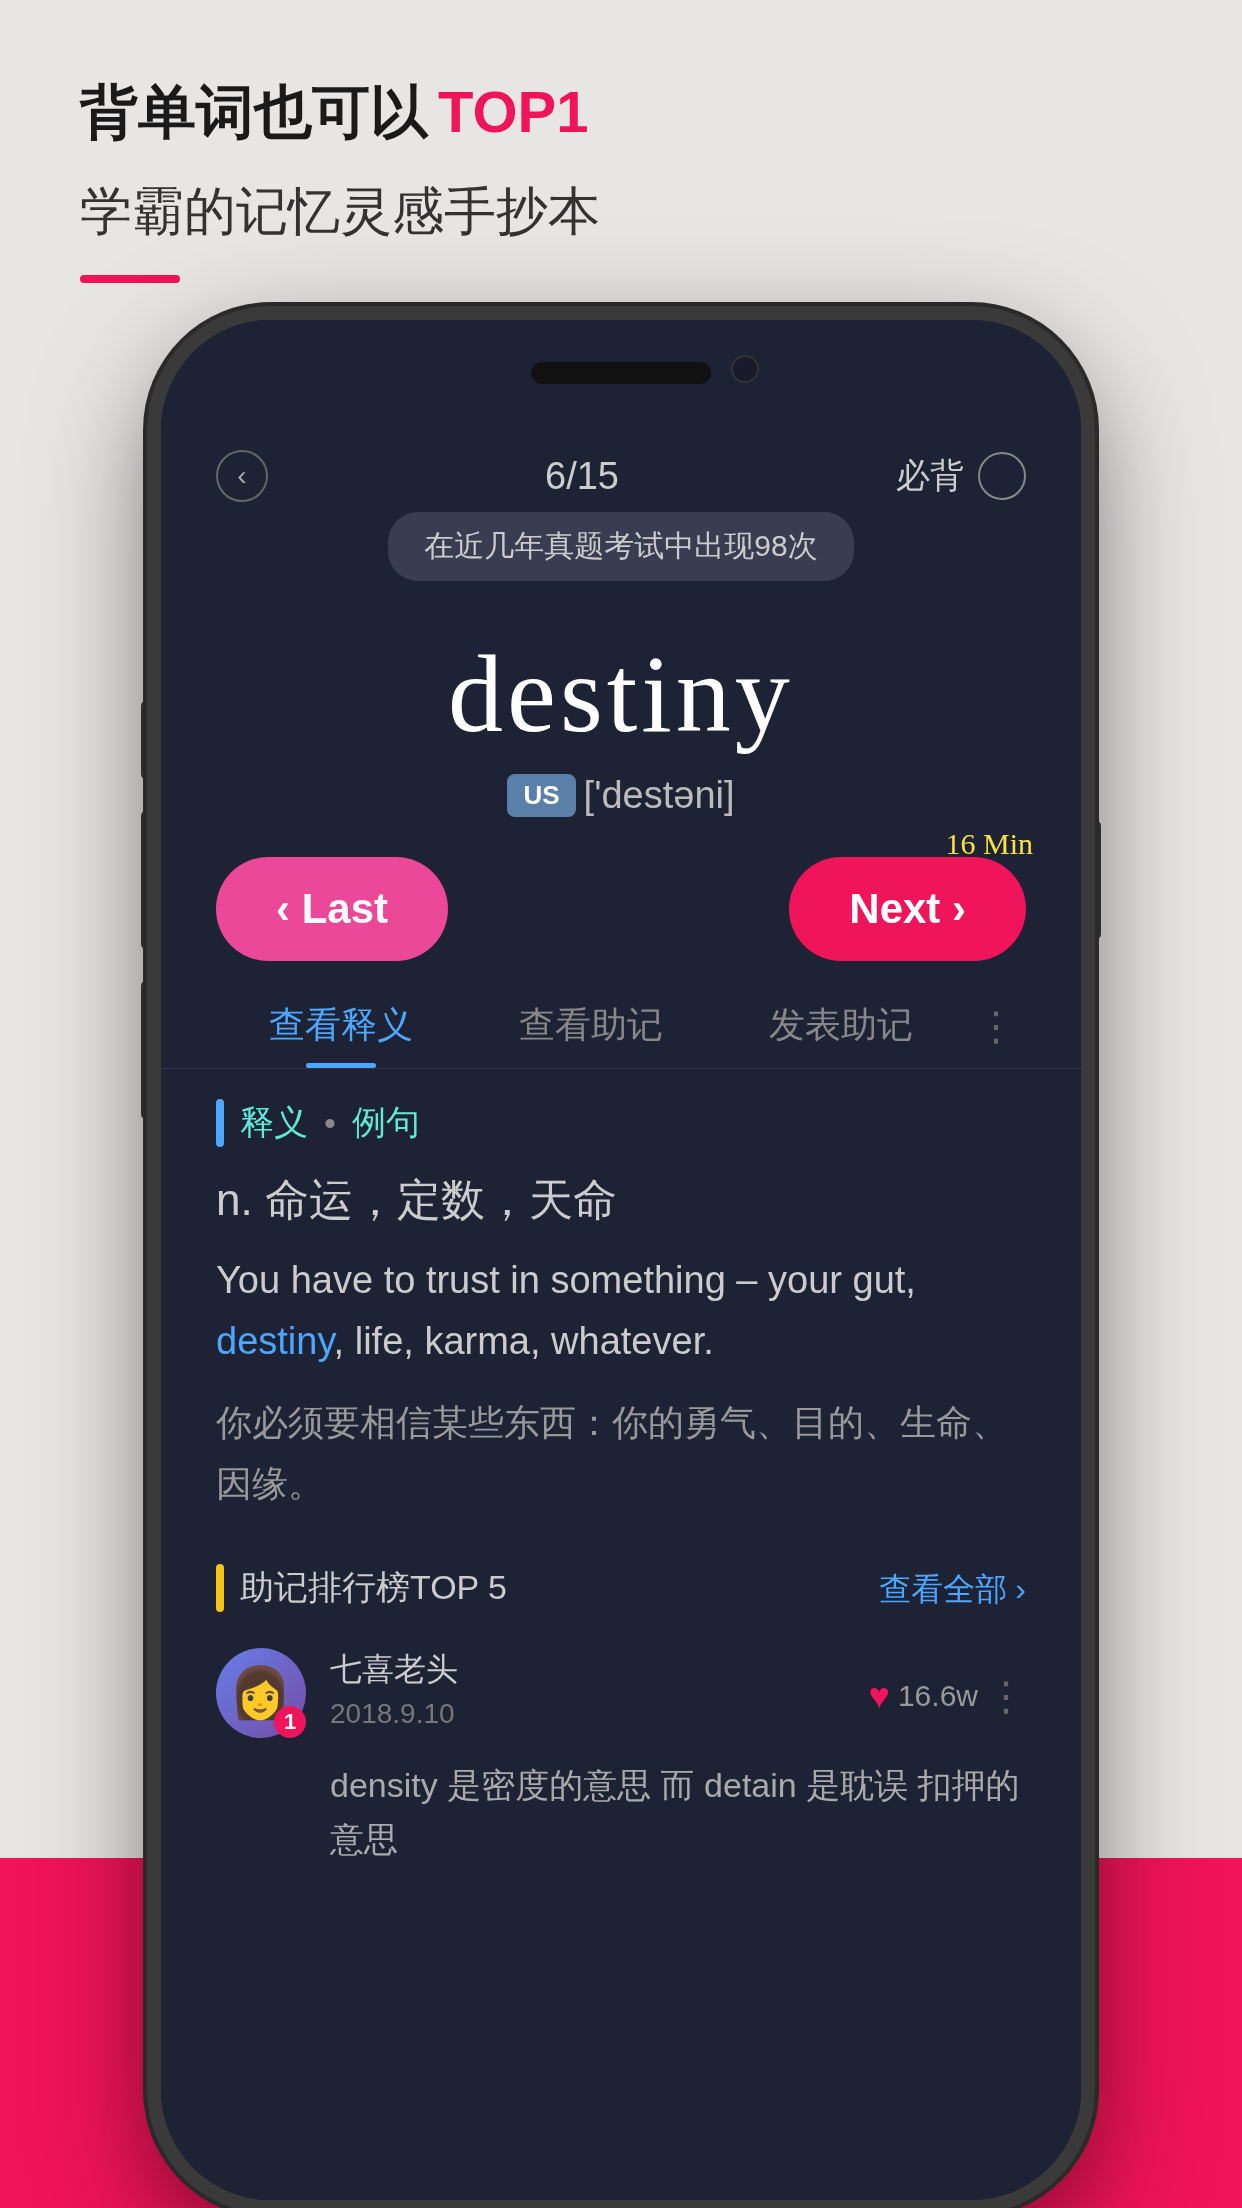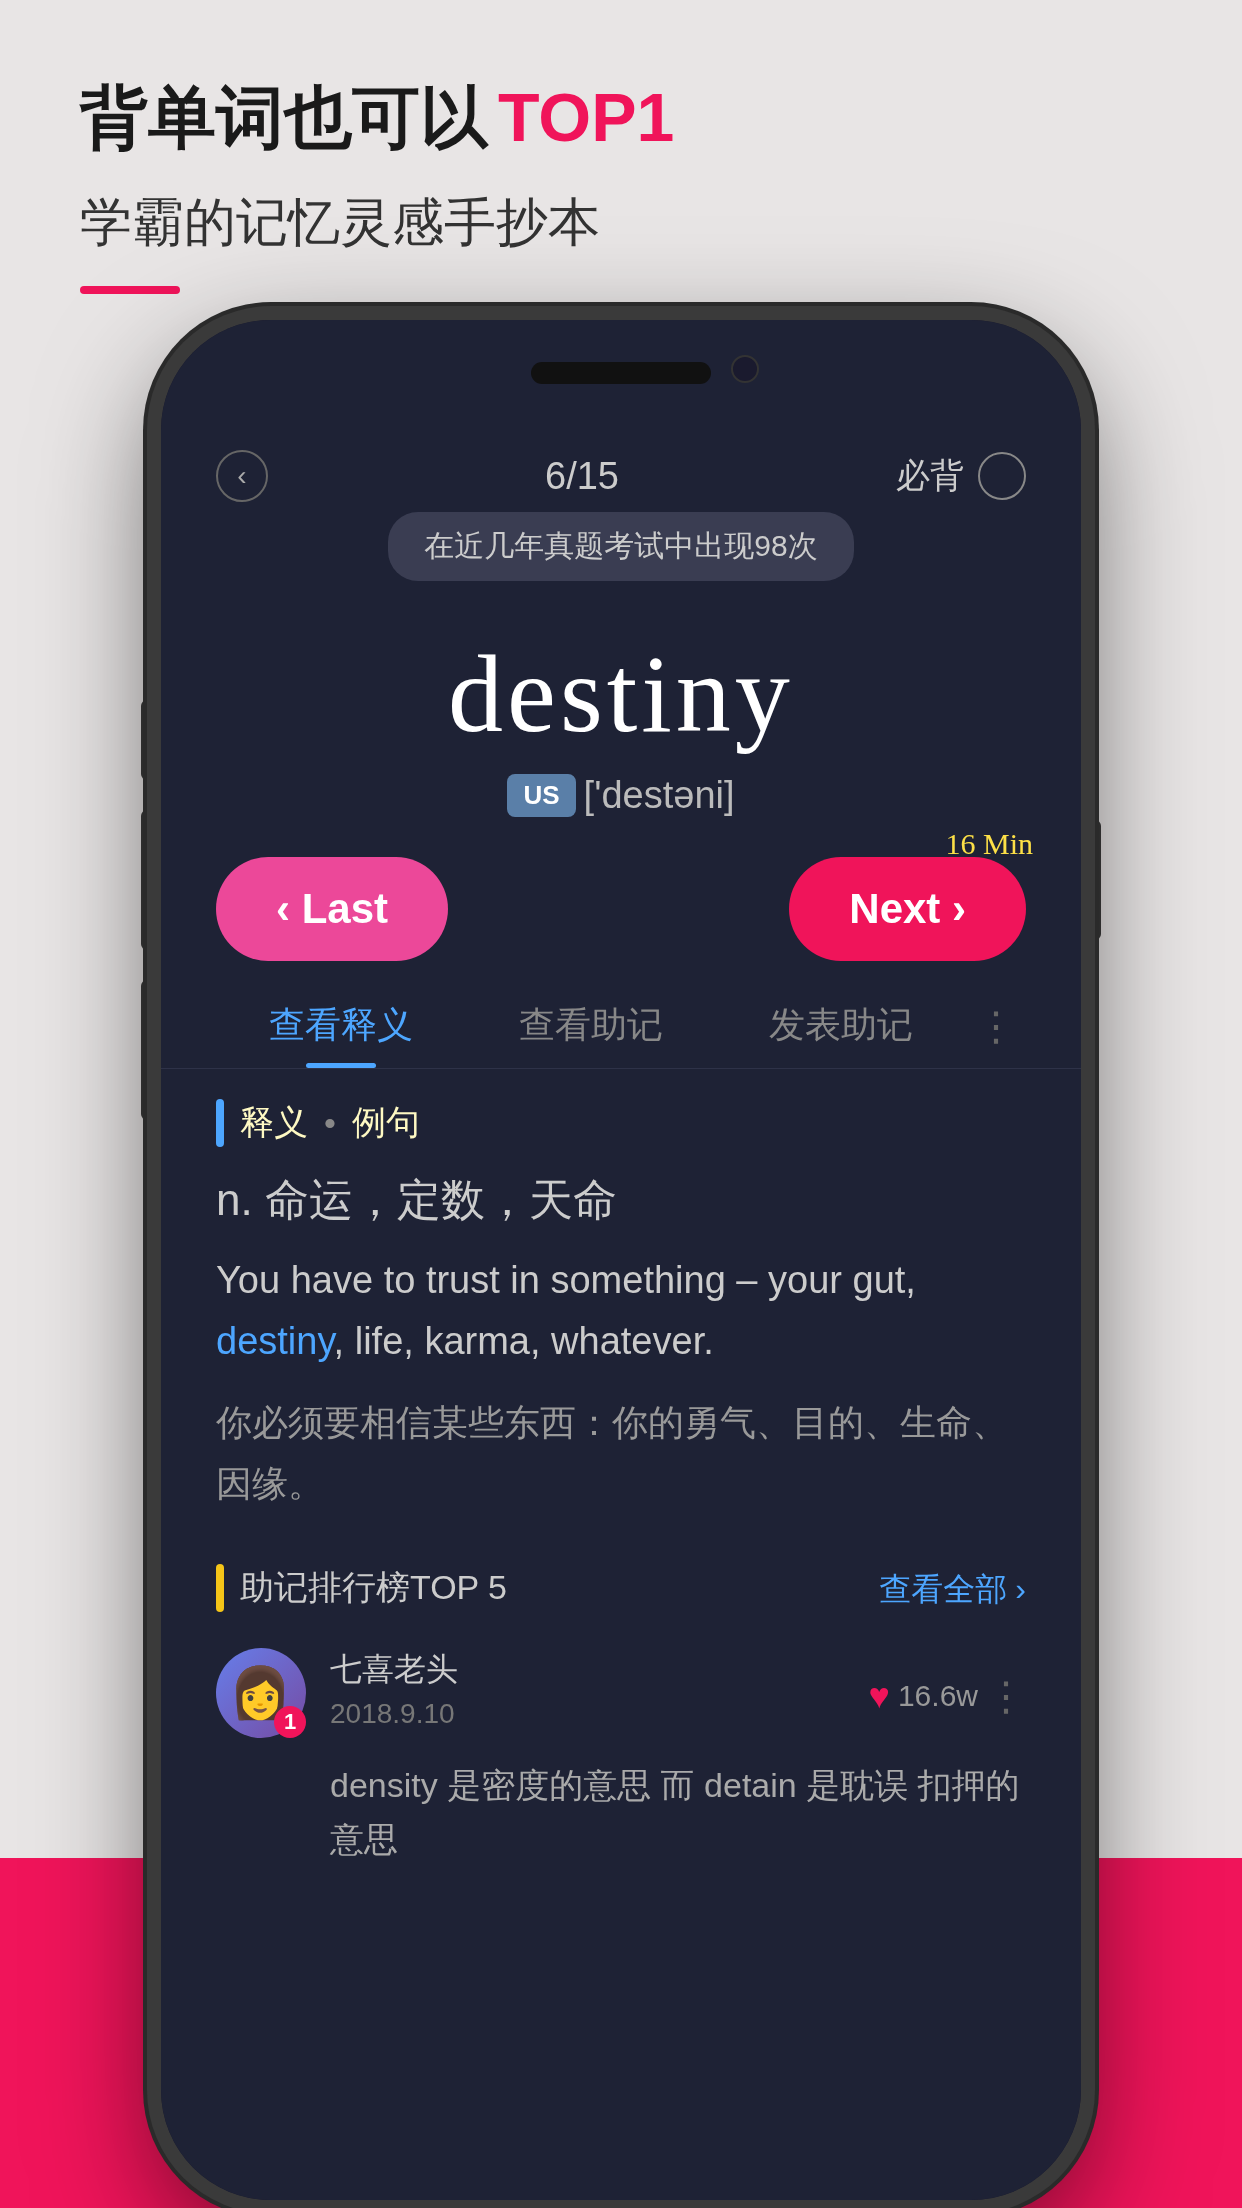--- a/index.html
+++ b/index.html
@@ -13,21 +13,21 @@
     }
 
     
     .header-section {
       position: absolute;
       top: 80px;
       left: 80px;
     }
 
     .header-main-title {
-      font-size: 68px;
+      font-size: 58px;
       font-weight: 700;
       color: #1a1a1a;
       line-height: 1.1;
       display: flex;
       align-items: flex-start;
       gap: 10px;
     }
 
     .header-main-title .highlight {
       color: #f0145a;
@@ -298,21 +298,21 @@
     }
 
     .section-label-bar {
       width: 8px;
       height: 48px;
       background: #4da6ff;
       border-radius: 4px;
     }
 
     .section-label-text {
-      color: #fef9c3;
+      color: #5eead4;
       font-size: 34px;
     }
 
     .section-label-dot {
       color: #888;
       font-size: 34px;
     }
 
     .definition-pos {
       color: #ccc;

